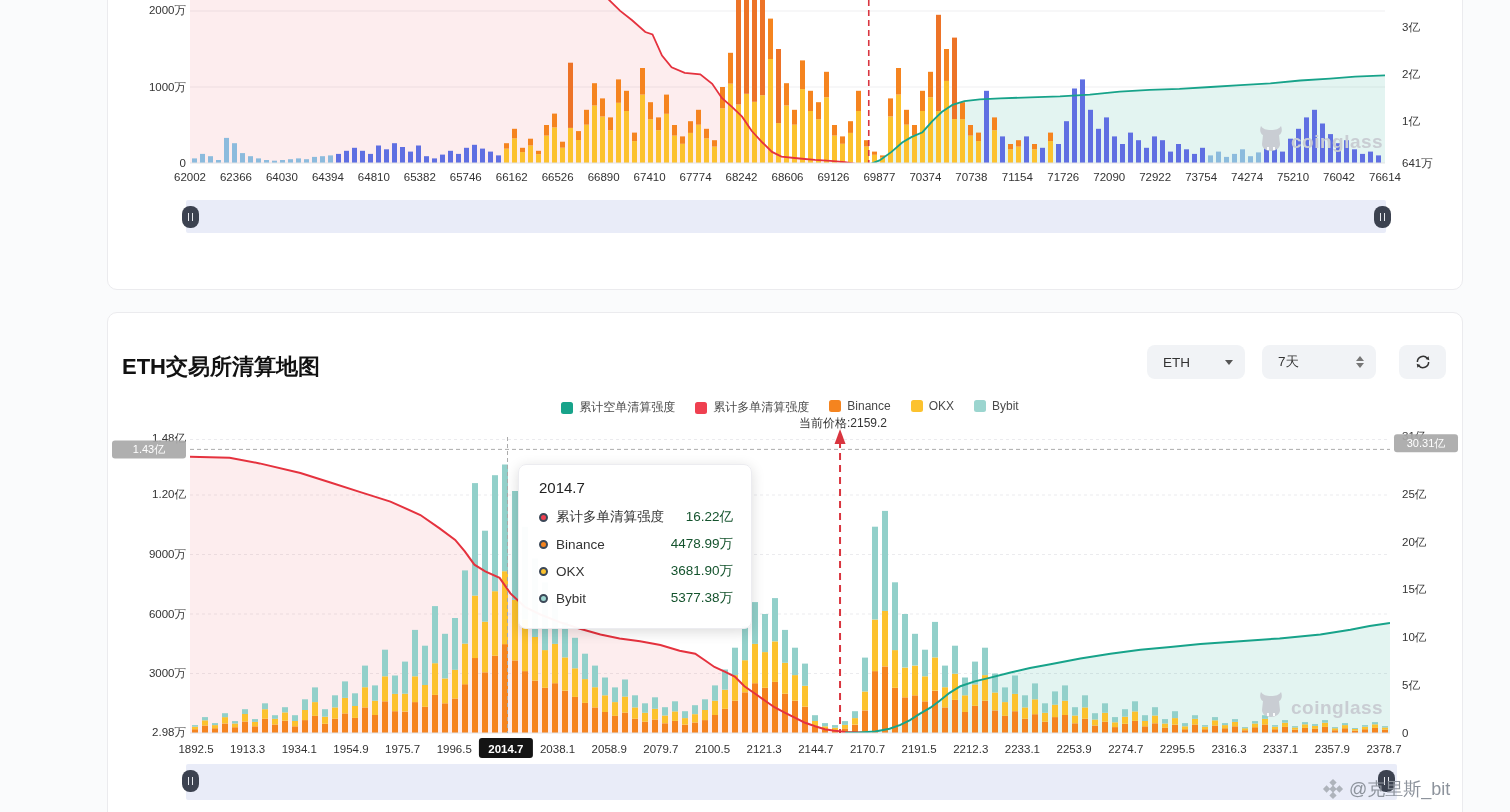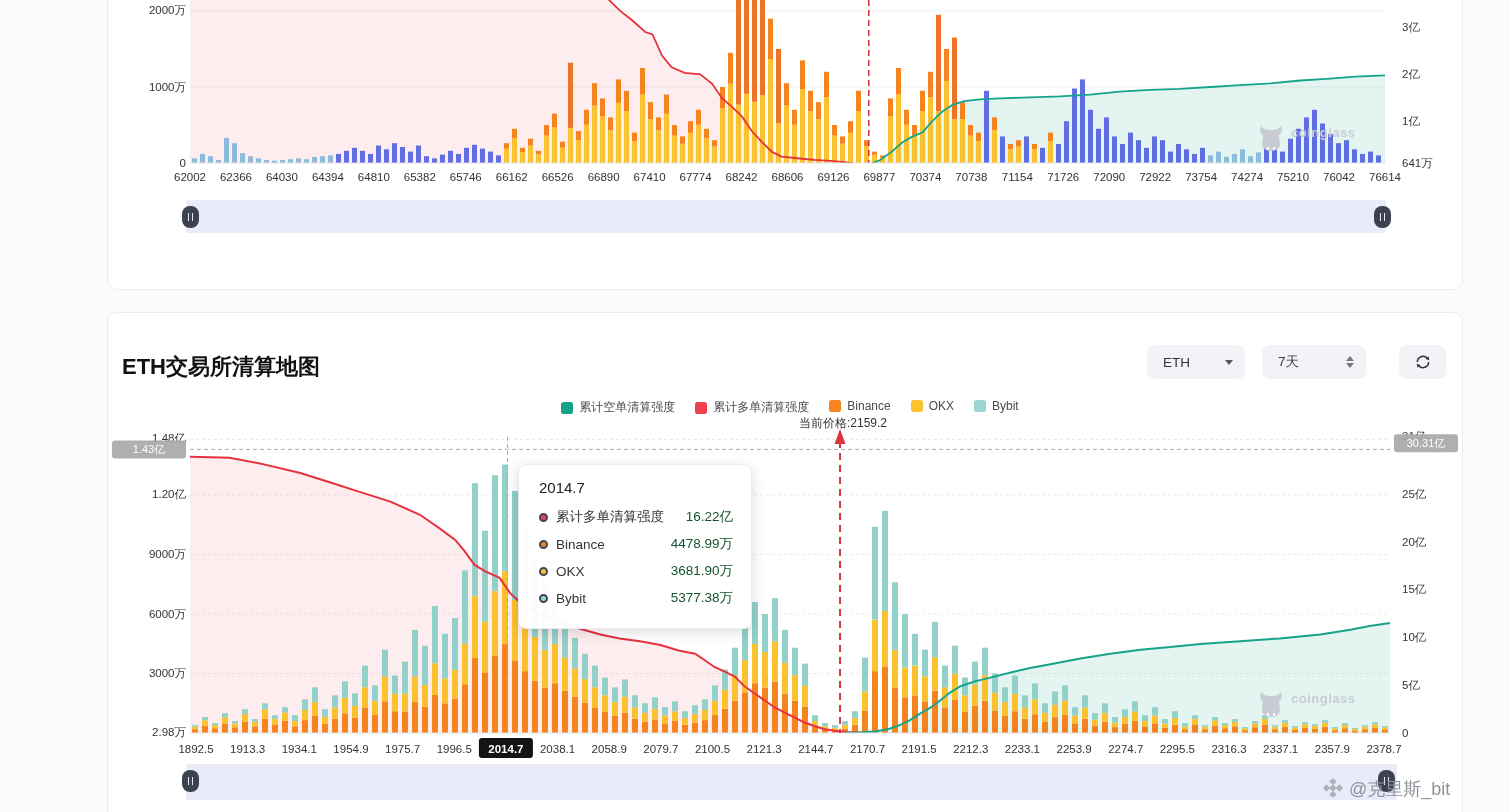--- a/index.html
+++ b/index.html
@@ -23,23 +23,23 @@
   .legend-item { display:flex; align-items:center; gap:6px; font-size:12px; color:#4a4a4a; cursor:pointer; }
   .legend-item .sw { width:12px; height:12px; border-radius:2.5px; }
   .price-label { position:absolute; font-size:12px; color:#333; text-align:center; }
   .tooltip { position:absolute; width:234px; background:rgba(255,255,255,0.96); border:1px solid #ececf0;
     border-radius:8px; box-shadow:0 3px 14px rgba(0,0,0,0.14); padding:14px 18px 12px 20px; z-index:30; }
   .tooltip .tt-title { font-size:15px; color:#222; margin-bottom:12px; }
   .tt-row { display:flex; align-items:center; gap:8px; font-size:13.5px; color:#333; margin-bottom:9px; }
   .tt-row .dot { width:9px; height:9px; border-radius:50%; border:2px solid #3c4858; flex:0 0 auto; }
   .tt-row .lbl { flex:1 1 auto; }
   .tt-row .val { color:#14532d; text-align:right; white-space:nowrap; }
-  .watermark { position:absolute; display:flex; align-items:flex-start; gap:7px; color:#c9cdd3;
-    font-weight:bold; font-size:13px; letter-spacing:0.5px; z-index:5; }
-  .author-mark { position:absolute; display:flex; gap:5px; color:#8d939c;
+  .watermark { position:absolute; display:flex; align-items:flex-end; gap:7px; color:#c9cdd3;
+    font-weight:bold; font-size:19px; letter-spacing:0.5px; z-index:5; }
+  .author-mark { position:absolute; display:flex; align-items:center; gap:5px; color:#8d939c;
     font-size:18px; z-index:20; }
 </style>
 </head>
 <body>
 
 <div class="page">
 
   <div class="card" style="left:107px; top:-30px; width:1356px; height:320px;"></div>
   <div class="card" style="left:107px; top:312px; width:1356px; height:560px;"></div>
 
@@ -321,21 +321,21 @@
       <path fill="#fafbfc" d="M9 22h2v3H9zM15 22h2v3h-2z"></path>
     </svg>
     <span>coinglass</span>
   </div>
 
   <div class="chart-title" style="left:122px; top:352px;">ETH交易所清算地图</div>
   <div class="ctl" style="left:1147px; top:345px; width:98px; padding:0 12px 0 16px; justify-content:space-between;">
     <span>ETH</span>
     <span class="caret-down"></span>
   </div>
-  <div class="ctl" style="left:1262px; top:345px; width:104px; padding:0 12px 0 16px; justify-content:space-between;">
+  <div class="ctl" style="left:1262px; top:345px; width:114px; padding:0 12px 0 16px; justify-content:space-between;">
     <span>7天</span>
     <span style="display:flex; flex-direction:column; align-items:center;">
       <i class="chev up"></i>
         <i class="chev dn"></i>
     </span>
   </div>
   <div class="ctl" style="left:1399px; top:345px; width:47px; justify-content:center;">
     <svg width="18" height="18" viewBox="0 0 24 24">
       <path d="M19.5 12a7.5 7.5 0 0 1-13.2 4.9" fill="none" stroke="#333" stroke-width="2"></path>
       <path d="M4.5 12a7.5 7.5 0 0 1 13.2-4.9" fill="none" stroke="#333" stroke-width="2"></path>

